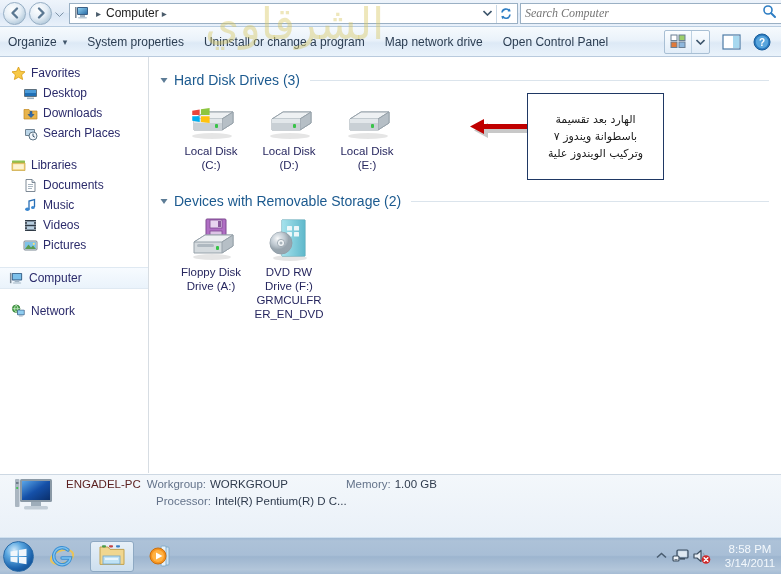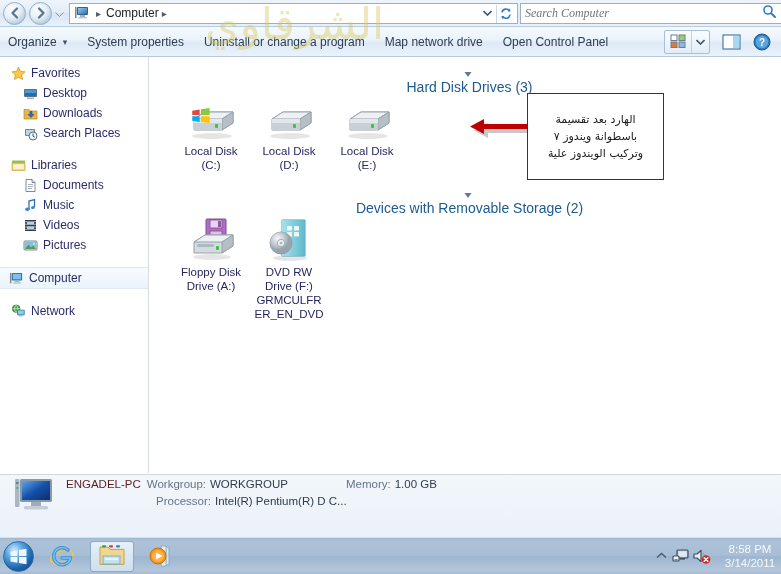--- a/index.html
+++ b/index.html
@@ -104,21 +104,20 @@
   .nav-gap { height: 12px; }
 
   
   .content {
     position: absolute; left: 150px; top: 57px; width: 631px; height: 416px;
     background: #fff; overflow: hidden;
   }
   .group-head {
     display: flex; align-items: center; padding-left: 8px; margin-top: 12px;
     height: 22px;
-    flex-direction: column;
   }
   .grp-tri {
     width: 12px; height: 12px; margin-right: 4px;
     display: flex; align-items: center; justify-content: center;
   }
   .grp-title { font-size: 14px; color: #1c5a8f; white-space: nowrap; }
   .grp-line { flex: 1; height: 1px; background: #dbe4ec; margin-left: 10px; margin-right: 12px; }
 
   .tiles { display: flex; padding-left: 22px; margin-top: 6px; }
   .tile { width: 78px; display: flex; flex-direction: column; align-items: center; }

